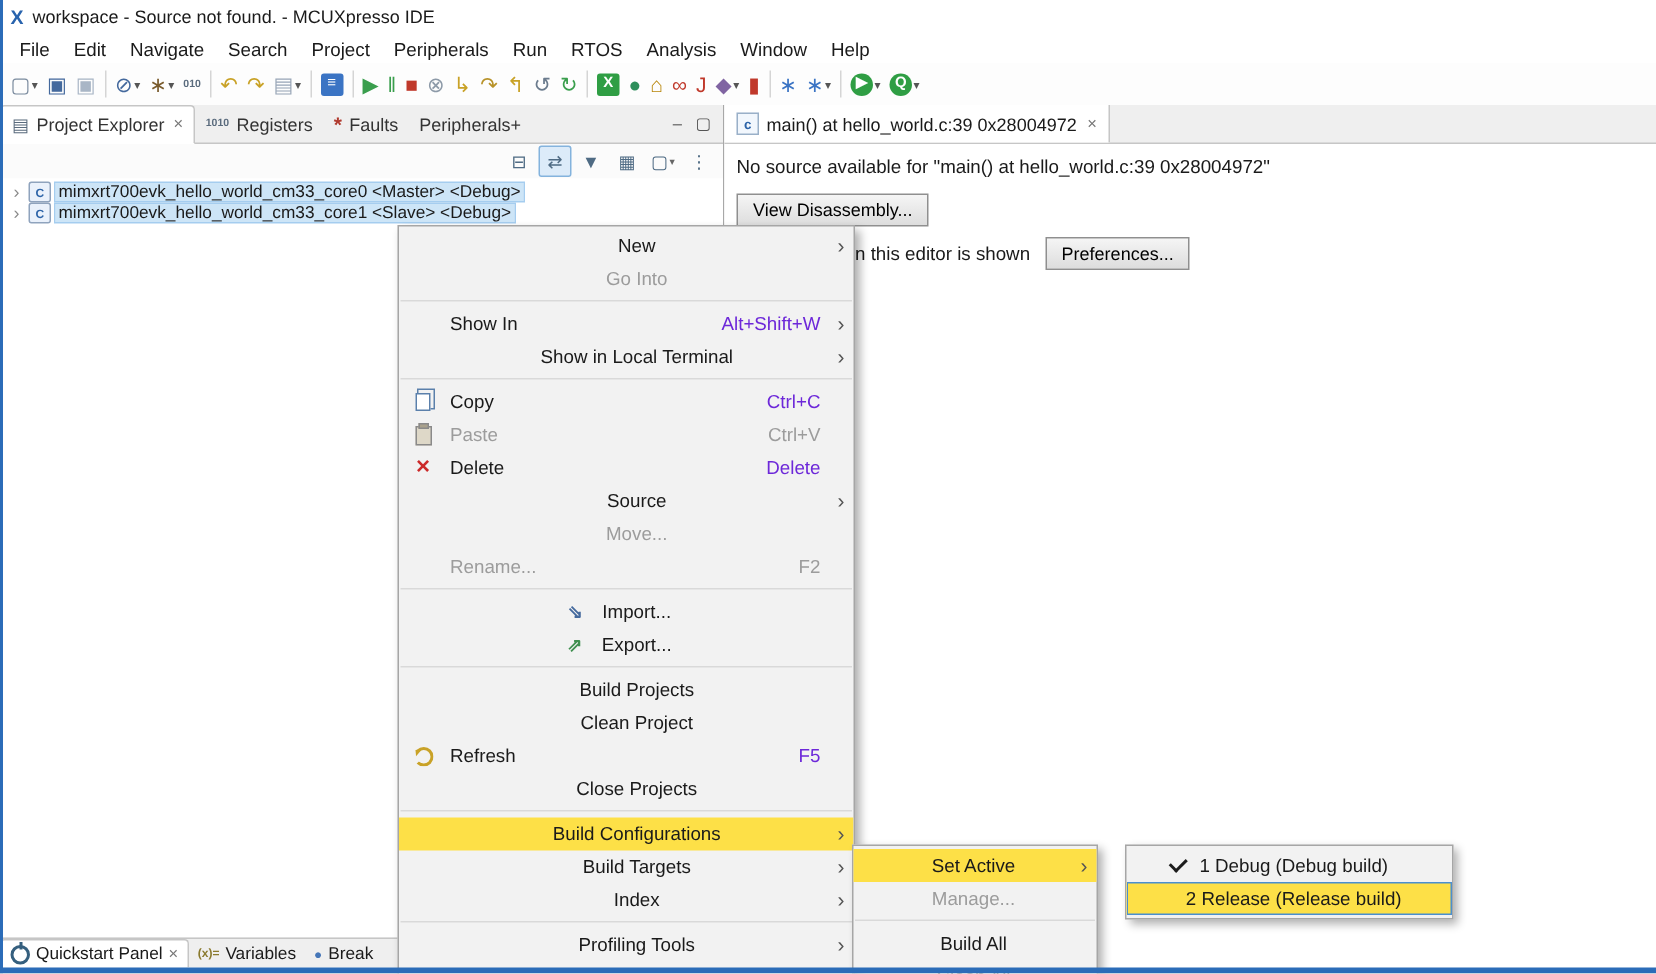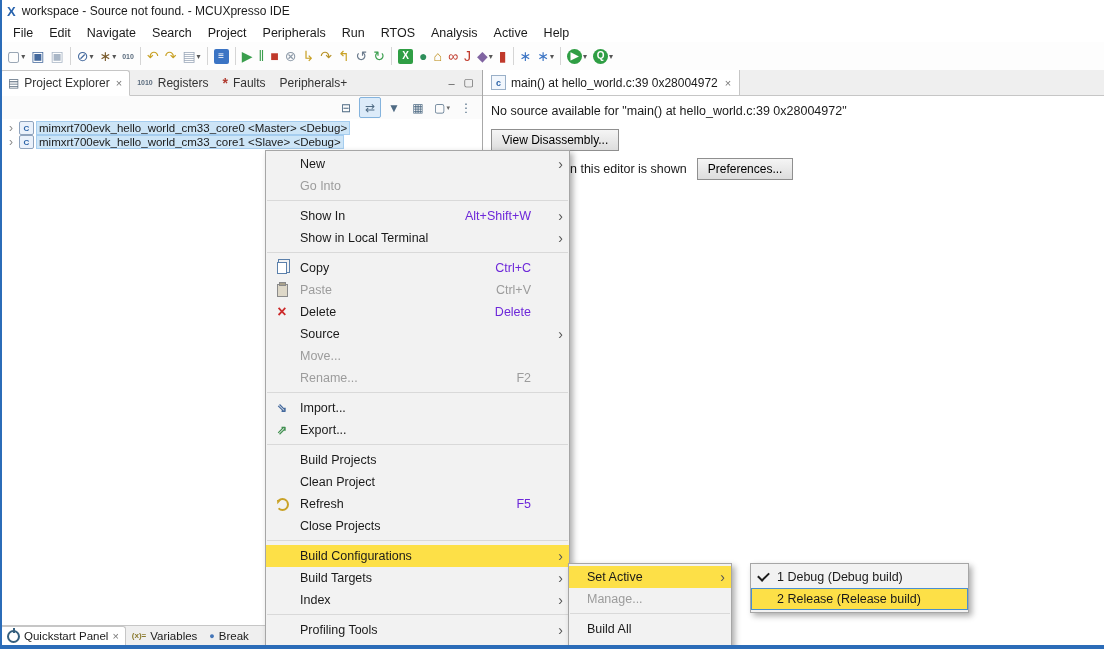--- a/index.html
+++ b/index.html
@@ -59,21 +59,21 @@
   .cfile-icon{width:13px;height:13px;border:1px solid #9ab0c8;background:#f2f7fd;color:#2d64a8;font-size:9px;font-weight:bold;display:flex;align-items:center;justify-content:center;flex:0 0 auto;}
   .editor-content{flex:1;position:relative;padding:8px;font-size:12.5px;background:#fff;}
   .msg-line{margin-bottom:11px;}
   .win-btn{font-family:"Liberation Sans",sans-serif;font-size:12px;padding:3px 10px;background:linear-gradient(#f5f5f5,#dddddd);border:1px solid #8f8f8f;cursor:default;}
   .row2{position:absolute;left:87px;top:62px;display:flex;align-items:center;gap:10px;}
   
   .ctx{position:absolute;background:#f2f2f2;border:1px solid #a6a6a6;box-shadow:3px 3px 6px rgba(0,0,0,.32);padding:2px 0;z-index:10;}
   #context-menu{left:265px;top:150px;width:303px;height:520px;overflow:hidden;}
   #bc-submenu{left:568px;top:563px;width:162px;z-index:11;}
   #sa-submenu{left:750px;top:563px;width:217px;z-index:12;}
-  .menu-item{display:flex;align-items:center;height:22px;position:relative;padding-right:36px;font-size:12.5px;}
+  .menu-item{display:flex;align-items:center;height:22px;position:relative;padding-right:20px;font-size:12.5px;justify-content:center;}
   .menu-item.highlighted{background:#fde047;}
   #sa-submenu .menu-item.highlighted{box-shadow:inset 0 0 0 1px #4a8fd0;}
   .mi-gutter{width:24px;margin-left:4px;display:flex;justify-content:center;align-items:center;flex:0 0 auto;}
   .slim .mi-gutter{width:8px;margin-left:4px;}
   .chk .mi-gutter{width:16px;margin-left:4px;}
   .mi-label{margin-left:6px;white-space:nowrap;}
   .mi-shortcut{margin-left:auto;padding-right:2px;color:#6d28d9;}
   .menu-item.disabled .mi-label,.menu-item.disabled .mi-shortcut{color:#9c9c9c;}
   .mi-arrow{position:absolute;right:6px;top:50%;transform:translateY(-52%);font-size:14px;color:#555;line-height:1;}
   .menu-sep{height:1px;background:#d9d9d9;margin:3px 1px 4px;}
@@ -101,21 +101,21 @@
   <div class="menubar">
       <span class="menu-label">File</span>
       <span class="menu-label">Edit</span>
       <span class="menu-label">Navigate</span>
       <span class="menu-label">Search</span>
       <span class="menu-label">Project</span>
       <span class="menu-label">Peripherals</span>
       <span class="menu-label">Run</span>
       <span class="menu-label">RTOS</span>
       <span class="menu-label">Analysis</span>
-      <span class="menu-label">Active</span>
+      <span class="menu-label">Window</span>
       <span class="menu-label">Help</span>
     </div>
 
   <div class="toolbar">
       <div class="tool">
         <span class="g" style="color: rgb(125, 141, 160);">▢</span>
         <span class="caret">▾</span>
       </div>
       <div class="tool">
         <span class="g" style="color: rgb(68, 105, 157);">▣</span>

